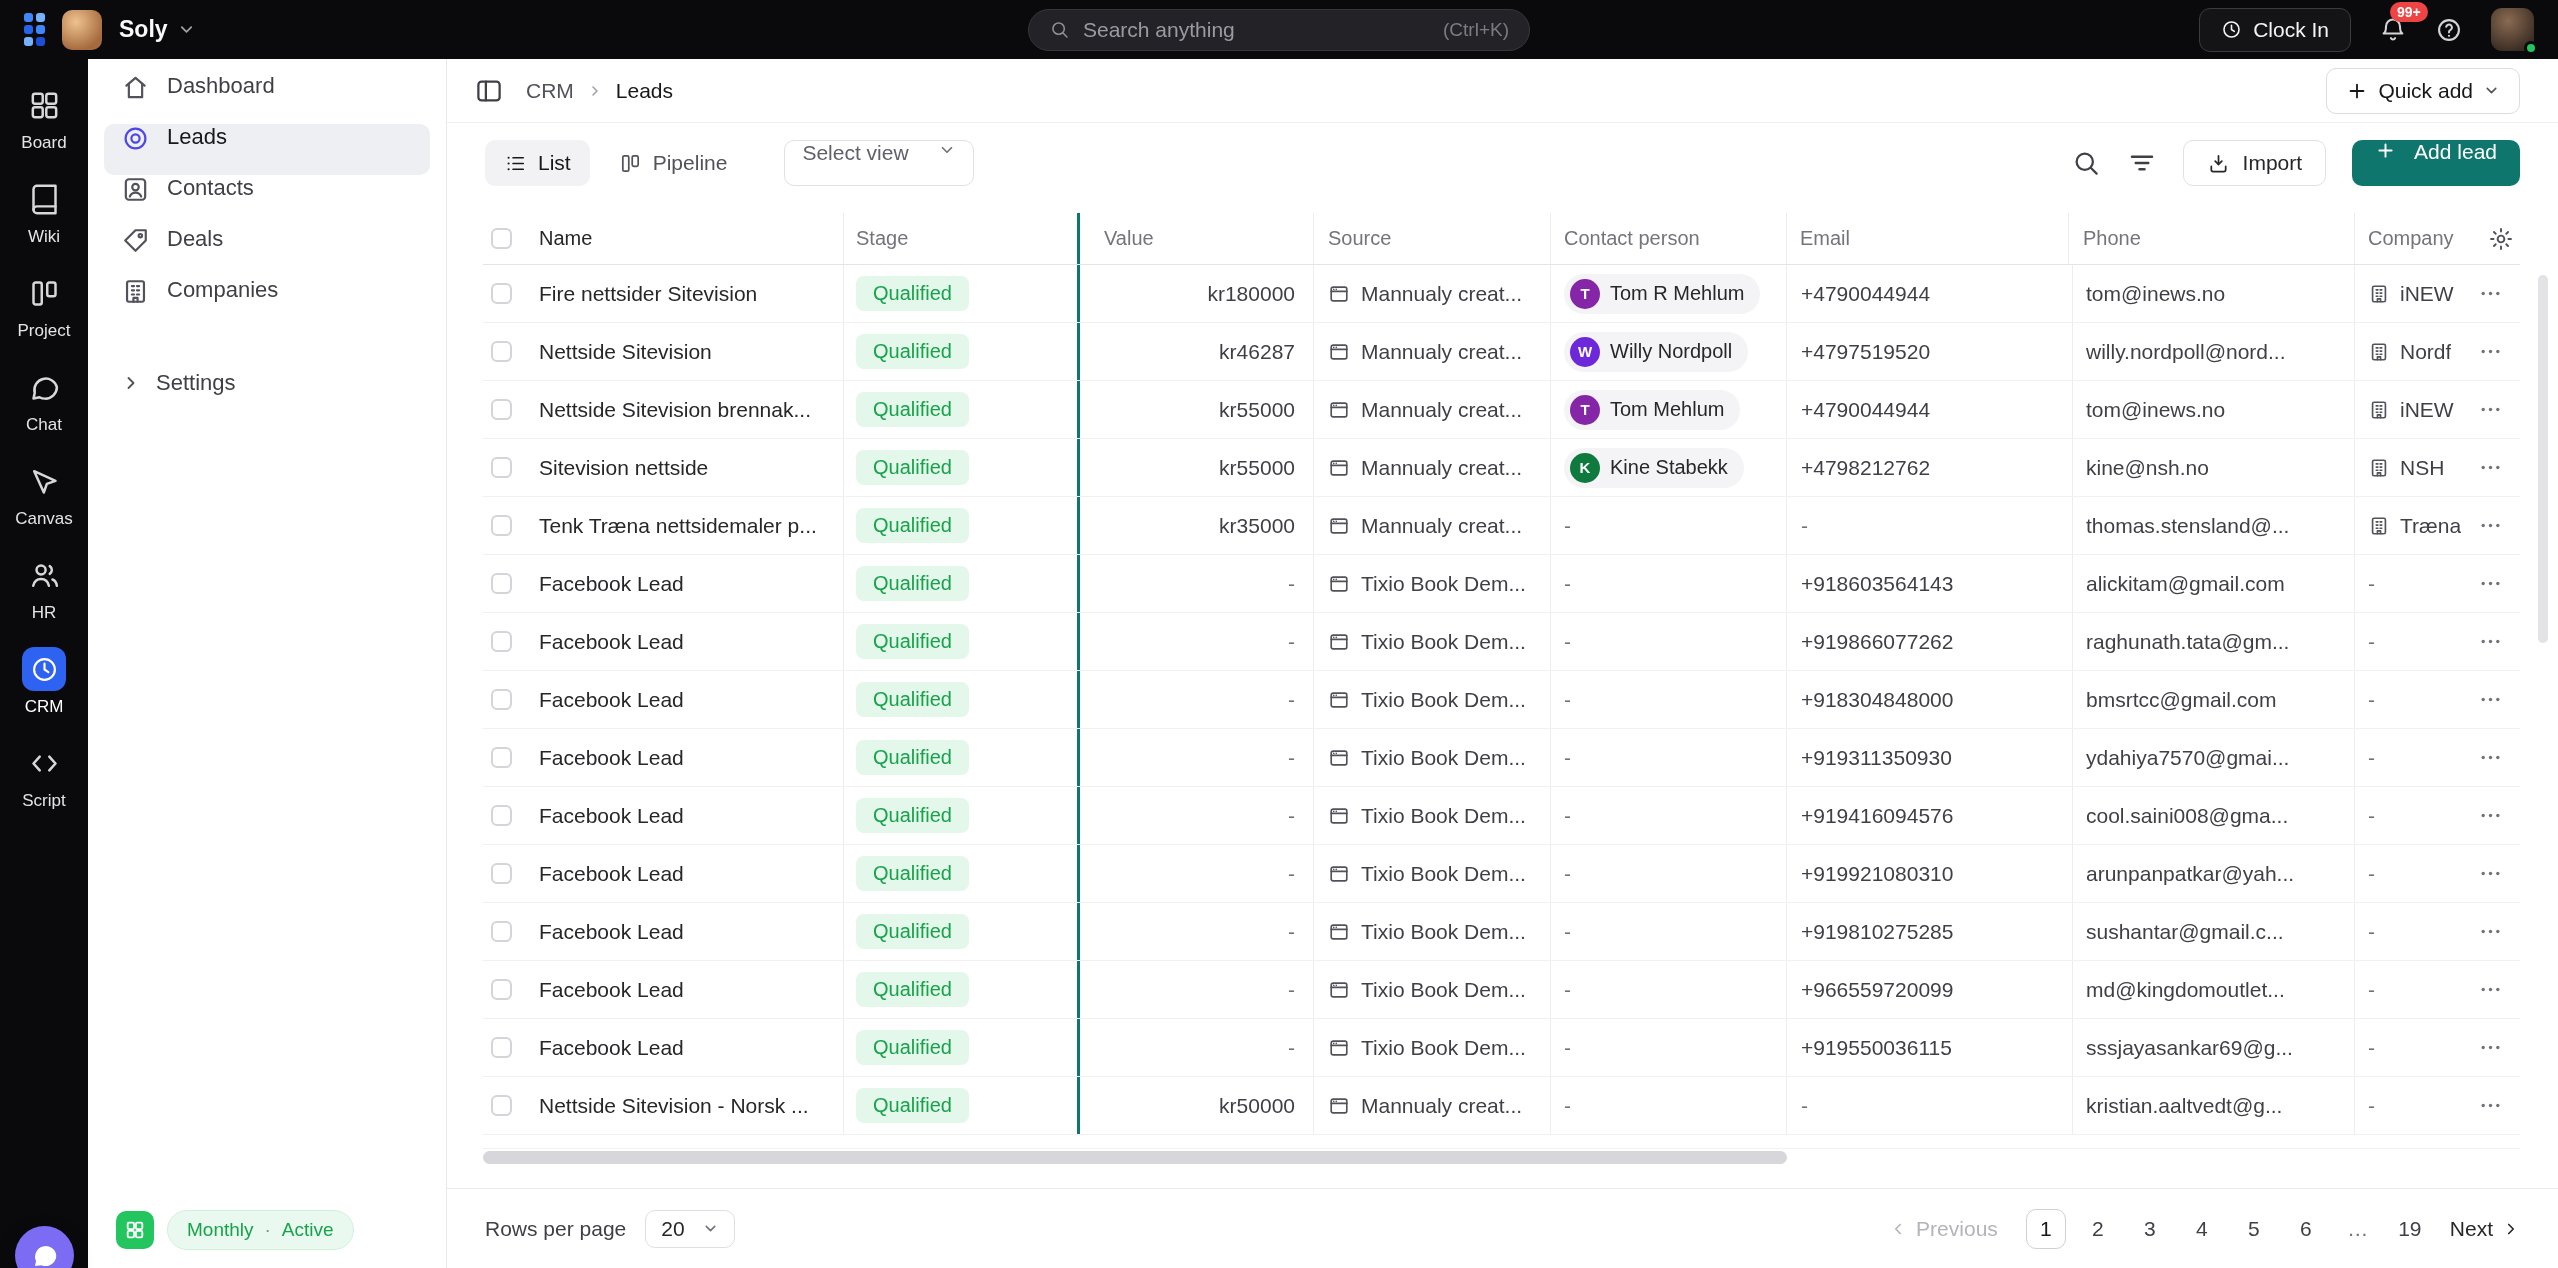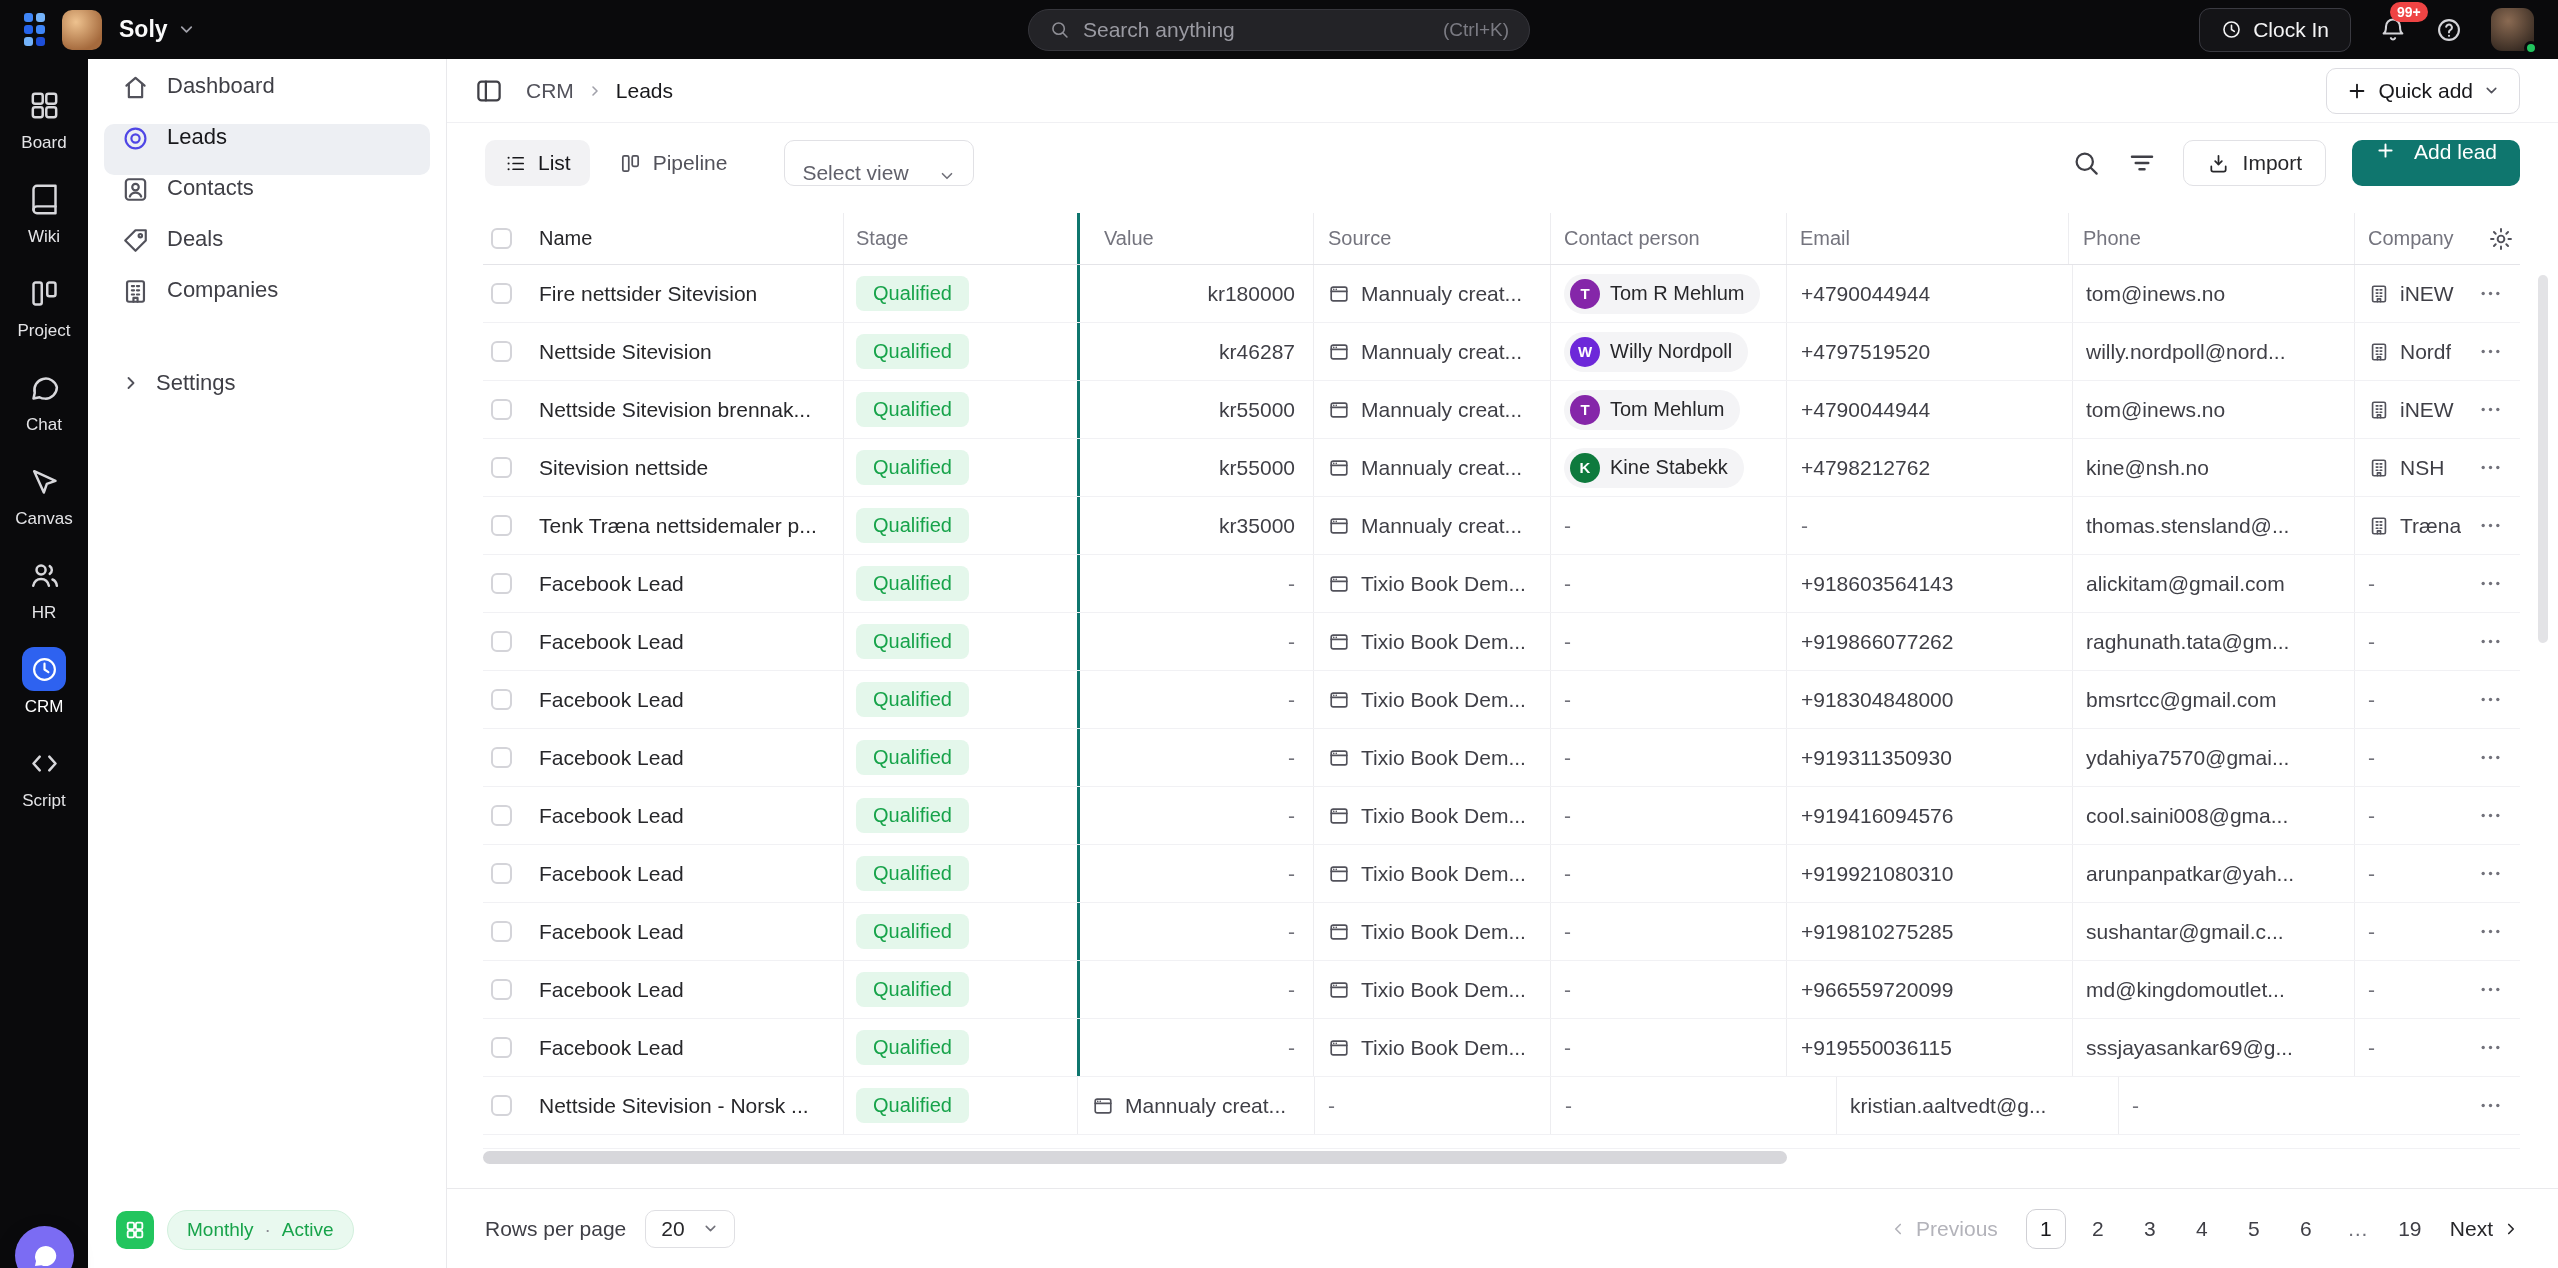--- a/index.html
+++ b/index.html
@@ -70,21 +70,21 @@
   .bc-sep{width:16px;height:16px;color:#a1a1aa}
   .bc-cur{color:#18181b;font-weight:500}
   .quick-add{margin-left:auto;display:flex;align-items:center;gap:10px;border:1px solid #dcdce1;background:#fff;border-radius:10px;height:46px;padding:0 19px;font-size:21px;color:#18181b;cursor:pointer}
   .quick-add .plus{width:22px;height:22px;color:#18181b}
   .quick-add .chev{width:17px;height:17px;color:#52525b}
 
   .toolbar{flex:0 0 80px;display:flex;align-items:center;padding:0 38px;gap:10px}
   .tab{display:flex;align-items:center;gap:11px;height:46px;padding:0 19px;border-radius:10px;font-size:21px;color:#52525b;background:transparent;border:0;cursor:pointer}
   .tab .ic{width:23px;height:23px}
   .tab.active{background:#f2f2f4;color:#18181b;font-weight:500}
-  .view-select{margin-left:28px;width:190px;height:46px;border:1px solid #e1e1e5;border-radius:10px;display:flex;align-items:flex-end;justify-content:space-between;padding:0 17px;font-size:21px;color:#60606a;cursor:pointer}
+  .view-select{margin-left:28px;width:190px;height:46px;border:1px solid #e1e1e5;border-radius:10px;display:flex;align-items:flex-start;justify-content:space-between;padding:0 17px;font-size:21px;color:#60606a;cursor:pointer}
   .view-select .ic{width:18px;height:18px;color:#71717a}
   .toolbar-right{margin-left:auto;display:flex;align-items:center;gap:26px}
   .icon-btn{background:none;border:0;display:flex;cursor:pointer}
   .icon-btn .ic{width:30px;height:30px;color:#3f3f46}
   .btn-import{display:flex;align-items:center;gap:13px;height:46px;padding:0 23px;border:1px solid #e1e1e5;border-radius:10px;background:#fff;font-size:21px;color:#27272a;cursor:pointer}
   .btn-import .ic{width:23px;height:23px}
   .btn-add{display:flex;gap:18px;height:46px;padding:0 23px;border:0;border-radius:10px;background:#0f766e;font-size:21px;color:#fff;font-weight:500;cursor:pointer}
   .btn-add .ic{width:21px;height:21px}
 
   
@@ -952,20 +952,21 @@
               </div>
             </div>
             <div class="trow">
               <div class="cell c-check">
                 <span class="cb"></span>
               </div>
               <div class="cell c-name">Nettside Sitevision - Norsk ...</div>
               <div class="cell c-stage">
                 <span class="pill">Qualified</span>
               </div>
+              <div class="cell c-value ">kr50000</div>
               <div class="cell c-source">
                 <svg class="ic src-ic" viewBox="0 0 24 24" fill="none" stroke="currentColor" stroke-width="1.8" stroke-linecap="round" stroke-linejoin="round">
                   <rect x="3.5" y="4.5" width="17" height="15" rx="2"></rect>
                   <path d="M3.5 9.2h17"></path>
                   <circle cx="6.3" cy="6.9" r=".9" fill="currentColor" stroke="none"></circle>
                   <circle cx="9" cy="6.9" r=".9" fill="currentColor" stroke="none"></circle>
                 </svg>
                 <span>Mannualy creat...</span>
               </div>
               <div class="cell c-contact dash">-</div>

